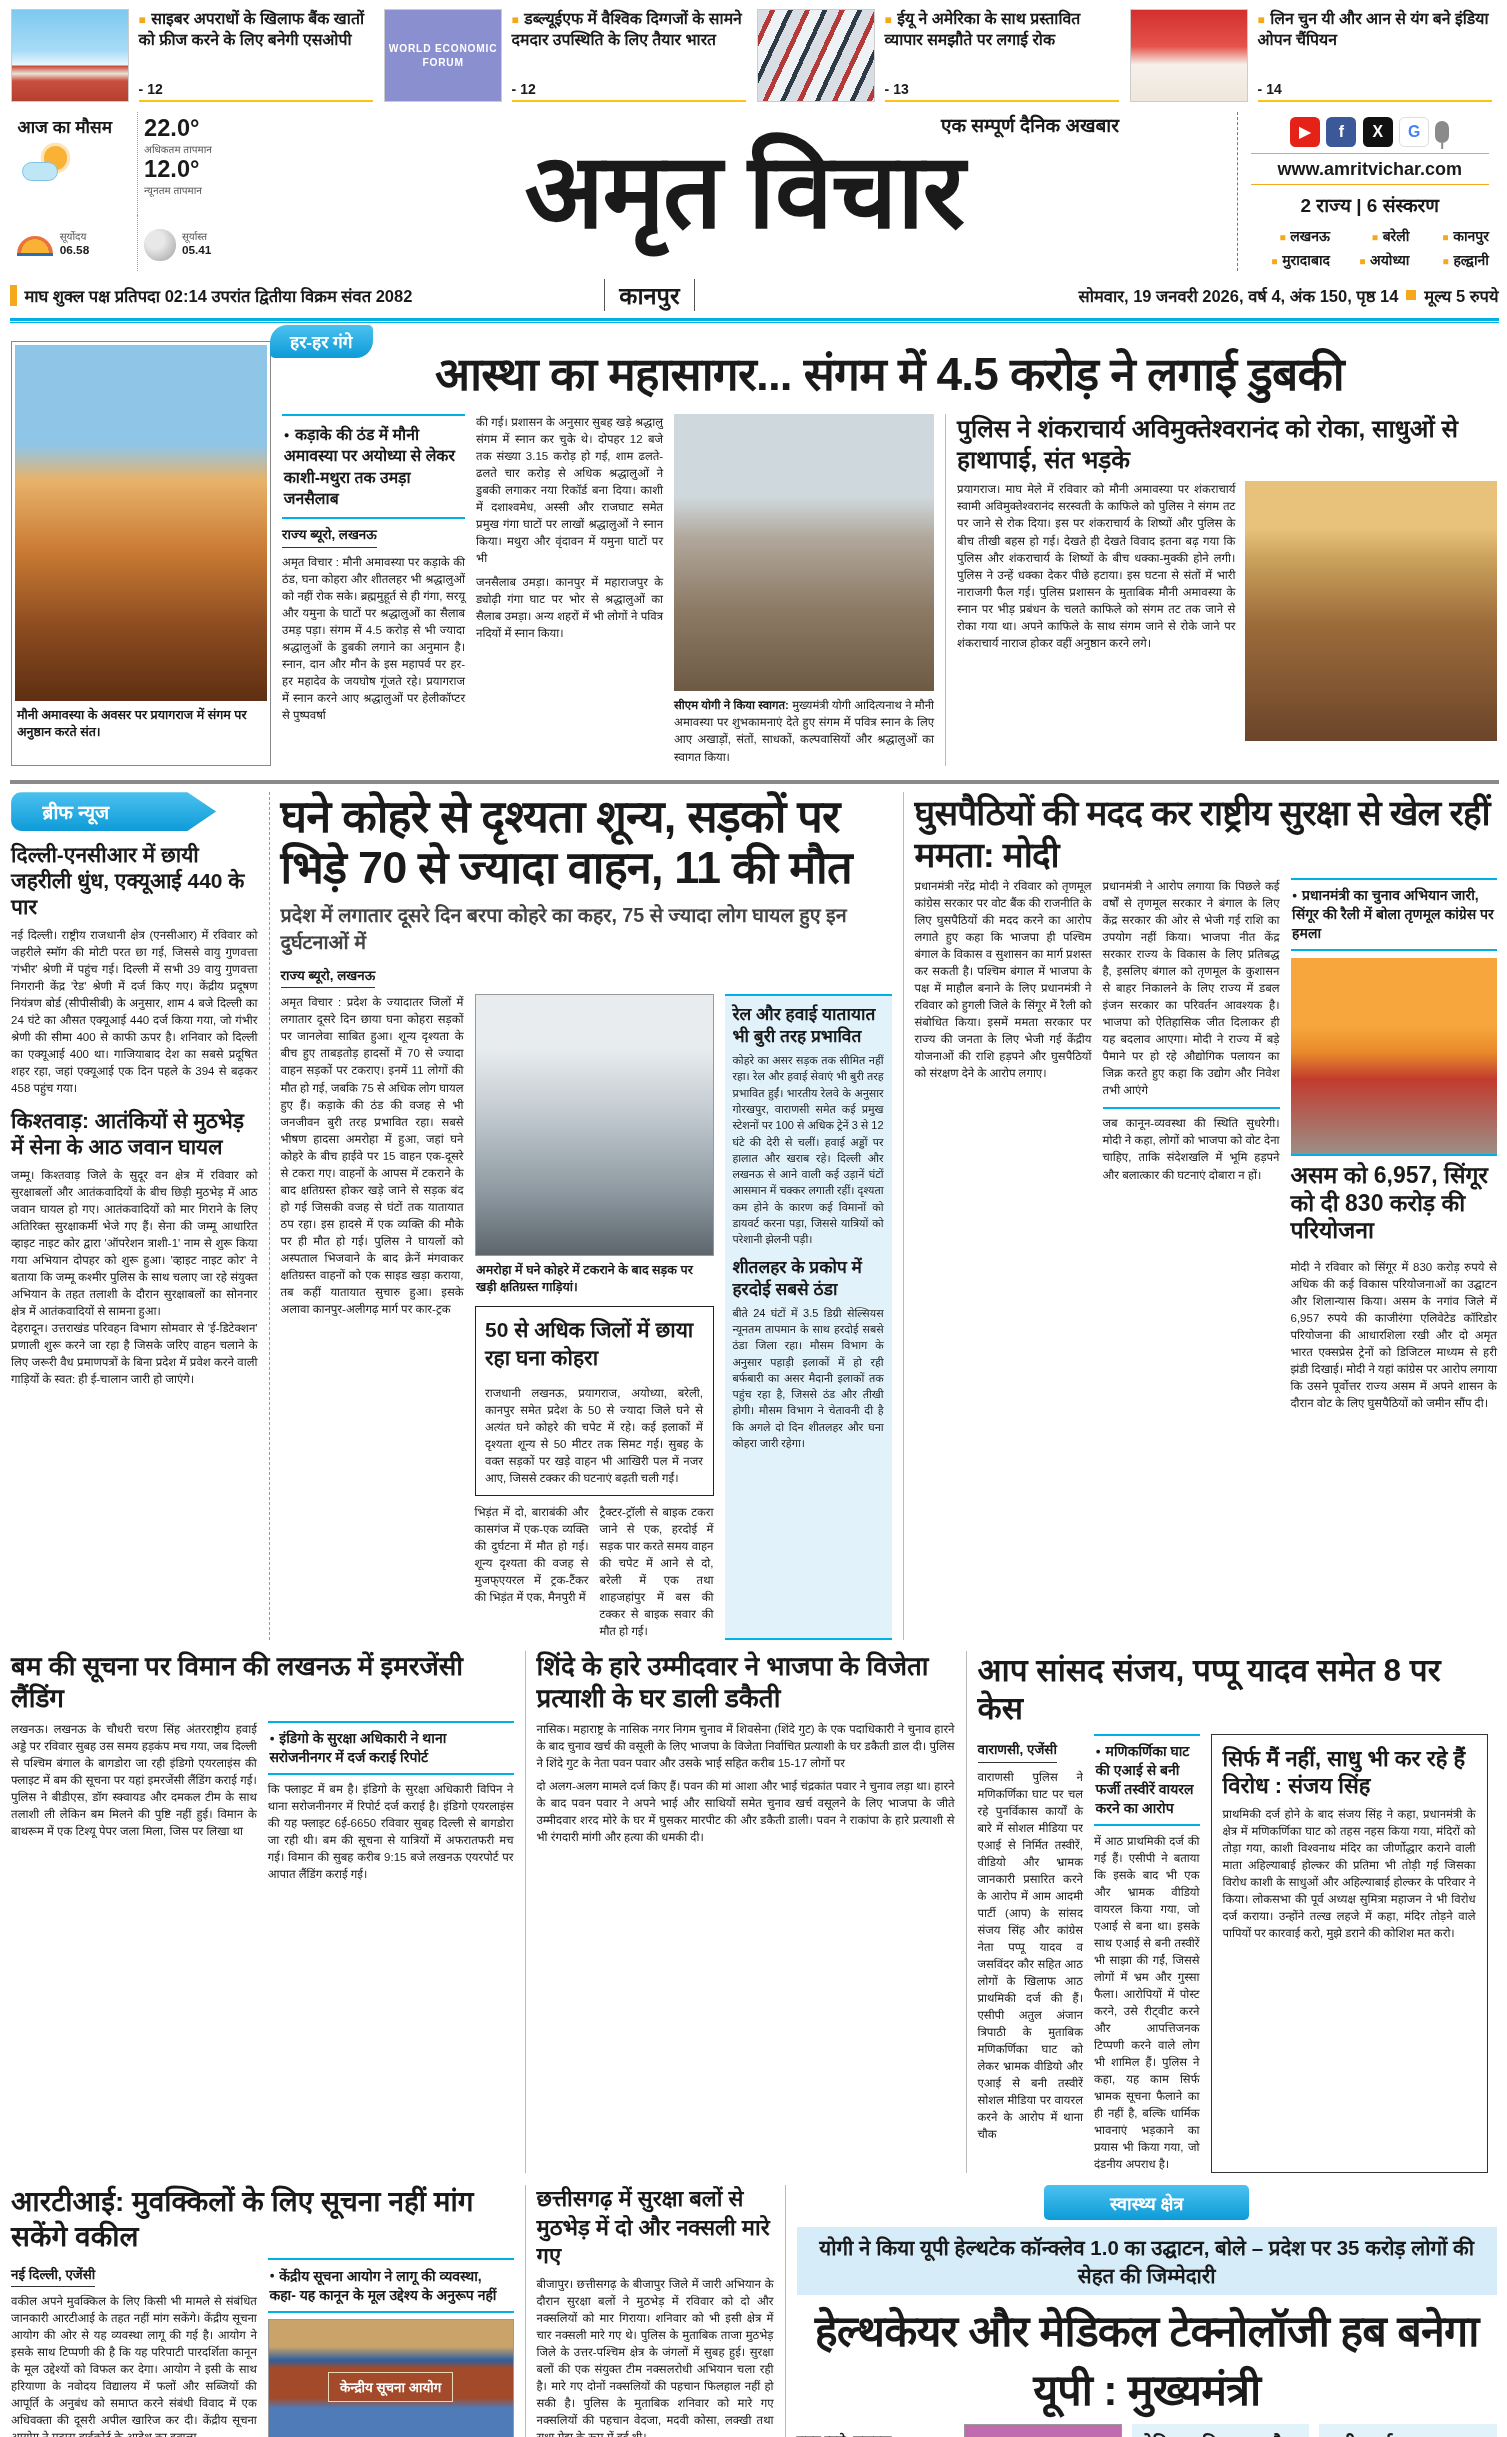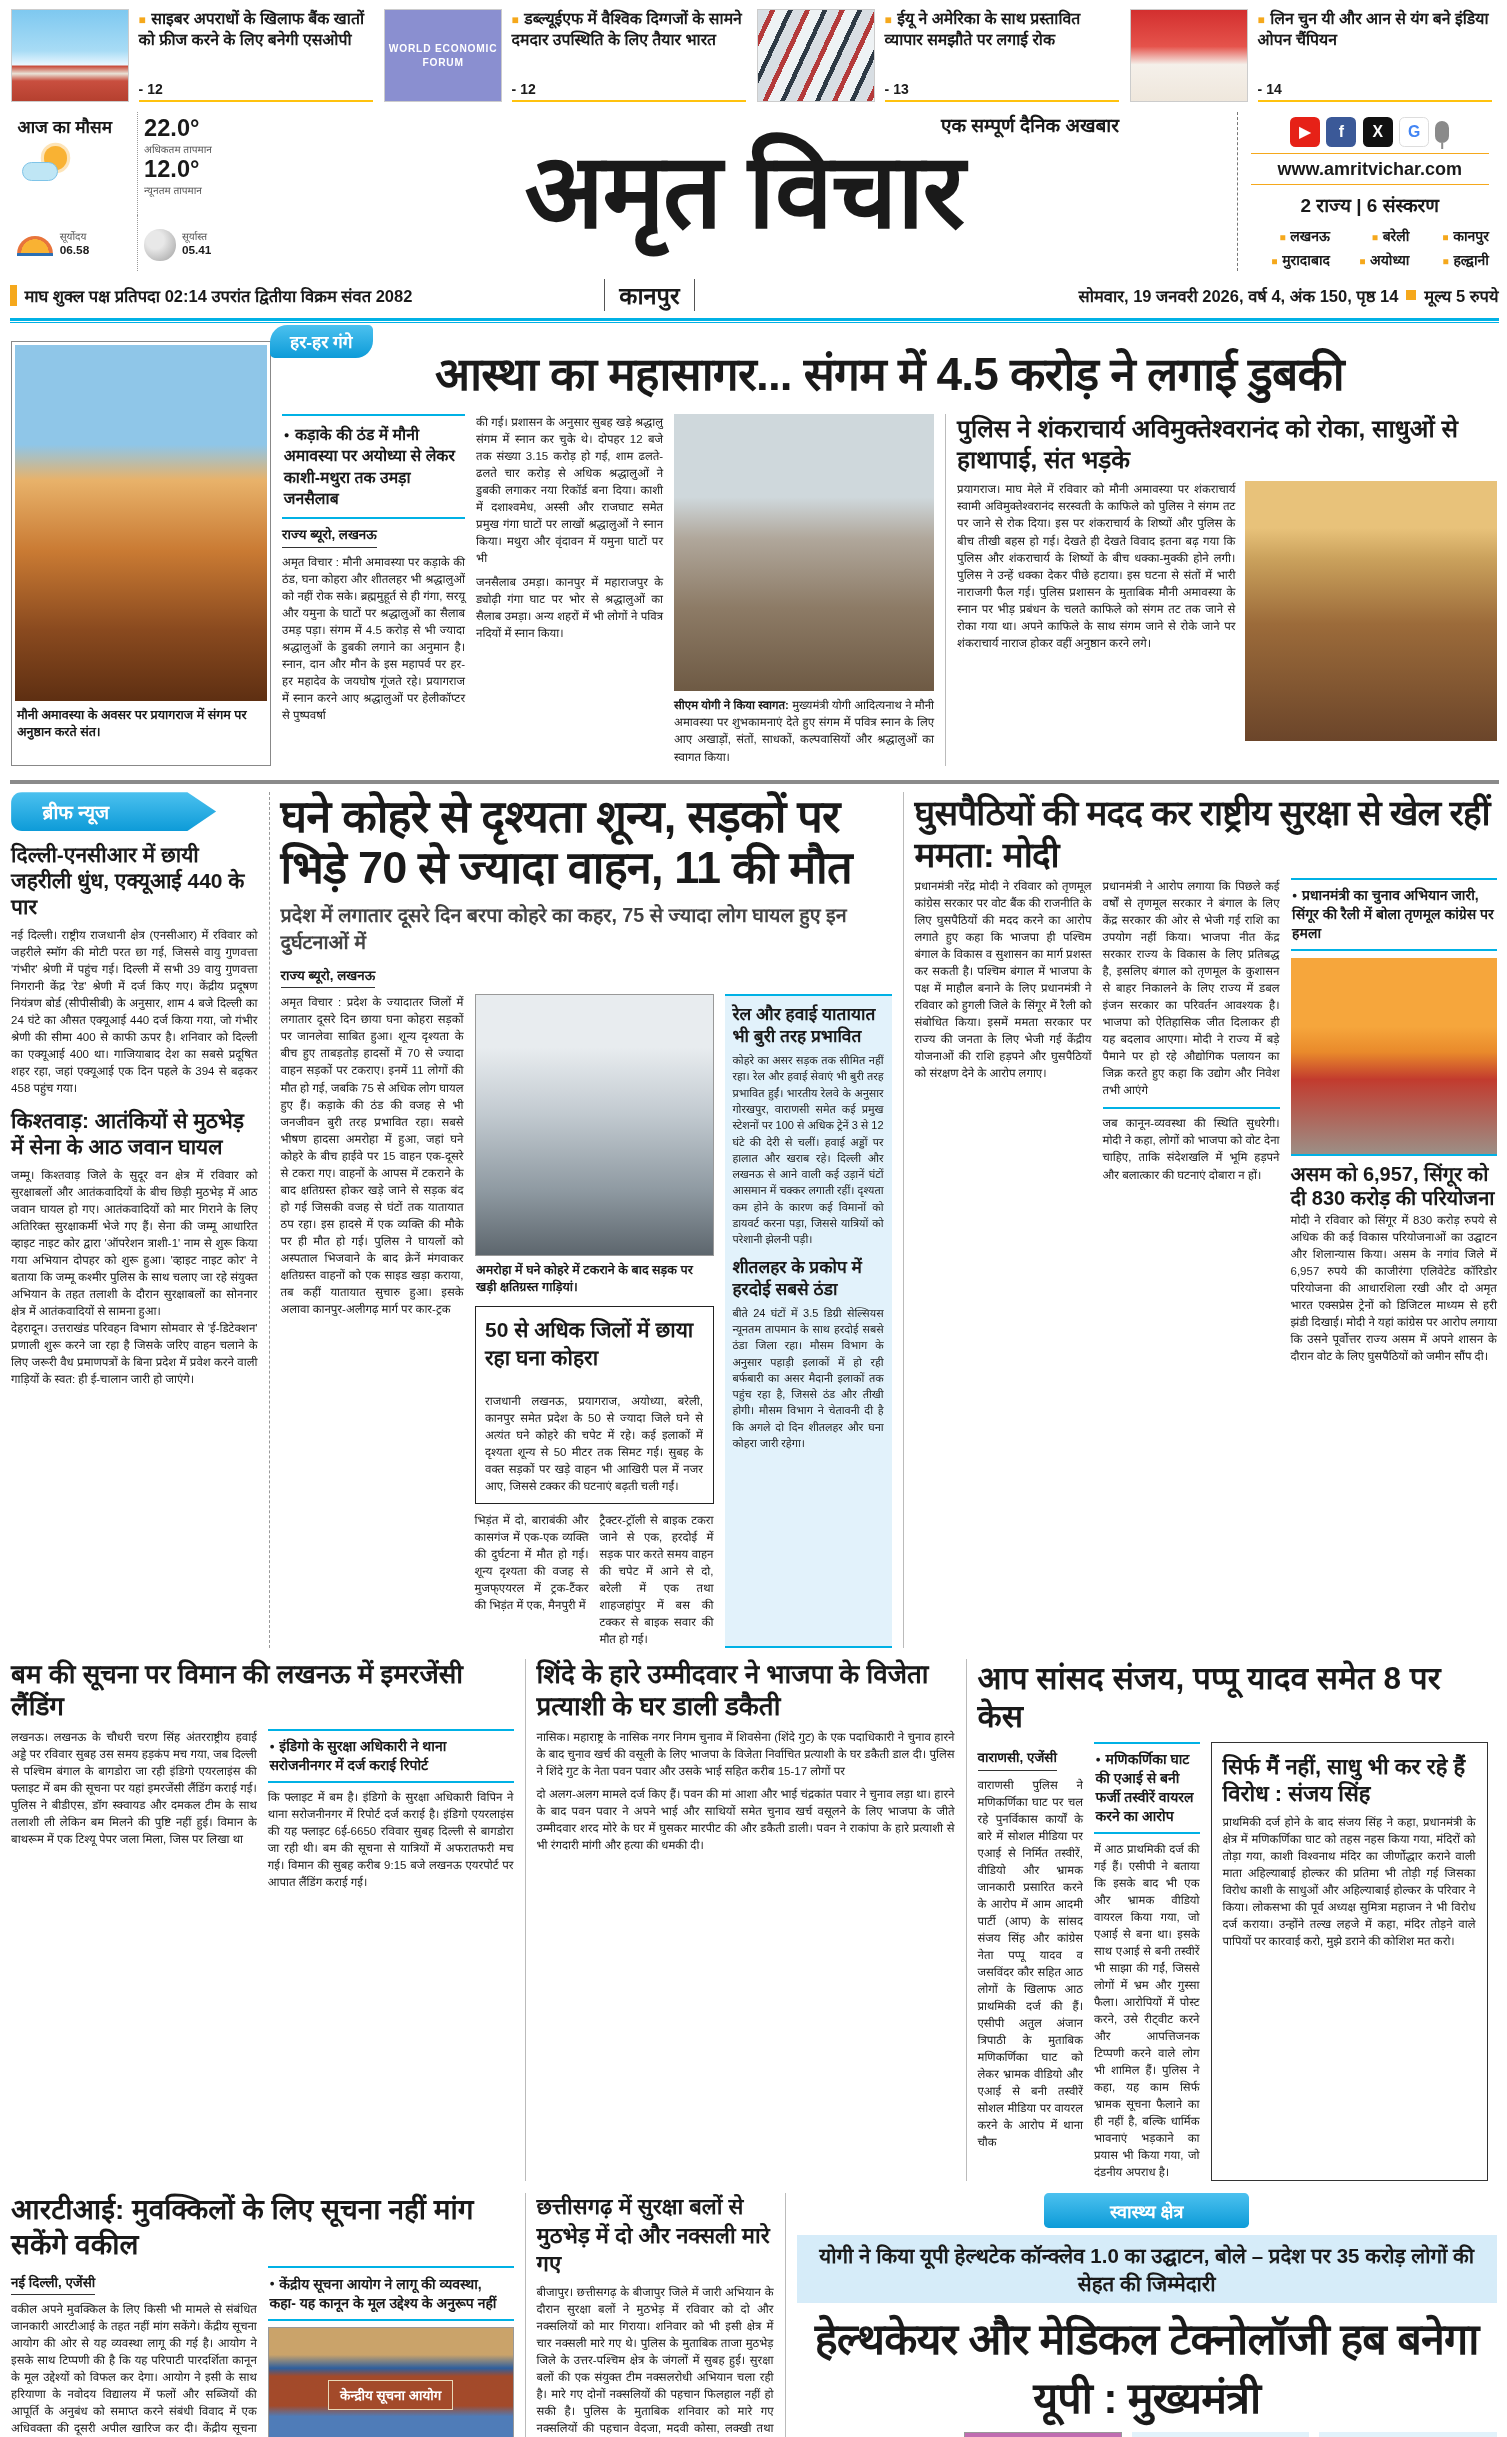--- a/index.html
+++ b/index.html
@@ -96,35 +96,35 @@
   .brief-badge { background:linear-gradient(180deg,#4cc1ef,#0d9bd8); color:#fff; font-weight:800; font-size:19px; padding:6.3px 0 6.3px 31.5px; width:205px; clip-path:polygon(0 0,86% 0,100% 50%,86% 100%,0 100%); border-radius:11px 0 0 11px; margin-bottom:11px; }
   .brief h3 { font-size:21px; font-weight:900; line-height:1.25; margin:11px 0 6.3px; }
   .fog { width:634px; flex:none; padding:0 11px; border-right:0.8px solid #bbb; }
   .fog h1 { font-size:45px; line-height:1.12; margin-bottom:7.9px; }
   .fog-deck { font-weight:800; font-size:19.7px; color:#444; margin-bottom:4.7px; }
   .fog-grid { display:flex; gap:11px; }
   .fog-col1 { width:183px; flex:none; }
   .fog-center { flex:1; }
   .fog-photo .ph { height:262px; background:linear-gradient(180deg,#e8ecef 0 20%,#c3cbd1 45%,#8f9aa2 75%,#5d666d 100%); border:0.8px solid #999; }
   .box50 { border:1.6px solid #222; padding:7.9px 9.5px; margin-top:6.3px; }
-  .box50 h4 { font-size:21px; font-weight:900; margin-bottom:22px; }
+  .box50 h4 { font-size:21px; font-weight:900; margin-bottom:14px; }
   .fog-side { width:167px; flex:none; background:#e2f2fb; border-top:2.4px solid #00b1e5; border-bottom:2.4px solid #00b1e5; padding:7.9px; }
   .fog-side h4 { font-size:17.3px; font-weight:900; line-height:1.25; margin-bottom:4.7px; }
   .fog-side p { font-size:11px; }
   .fog-cont { display:flex; gap:11px; margin-top:7.9px; }
   .fog-cont p { flex:1; }
 
   .modi { flex:1; padding:0 1.6px 0 11px; }
   .modi h1 { font-size:35px; line-height:1.18; }
   .modi-grid { display:flex; gap:11px; margin-top:3.2px; }
   .modi-grid .mcol { width:177px; flex:none; }
   .modi-side { flex:1; }
   .modi-photo .ph { height:198px; background:linear-gradient(180deg,#f6a63c 0 35%, #e98a2b 48%, #c23b2e 62%, #9c8f86 100%); border-bottom:2.4px solid #00b1e5; }
   .asam { margin-top:6.3px; }
-  .asam h4 { font-size:20px; font-weight:900; line-height:1.2; margin-bottom:2px; }
+  .asam h4 { font-size:23px; font-weight:900; line-height:1.2; margin-bottom:14px; }
   .modi-tail { border-top:2.4px solid #00b1e5; margin-top:7.9px; padding-top:6.3px; }
 
   
   .lower { display:flex; padding-top:11px; }
   .story { padding:0 11px; }
   .story h2 { font-size:26px; font-weight:900; line-height:1.22; margin-bottom:6.3px; }
   .bomb { width:516px; flex:none; border-right:0.8px solid #bbb; padding-left:1.6px; }
   .two-col { display:flex; gap:11px; }
   .two-col > div { flex:1; }
   .dacoity { width:441px; flex:none; border-right:0.8px solid #bbb; }

